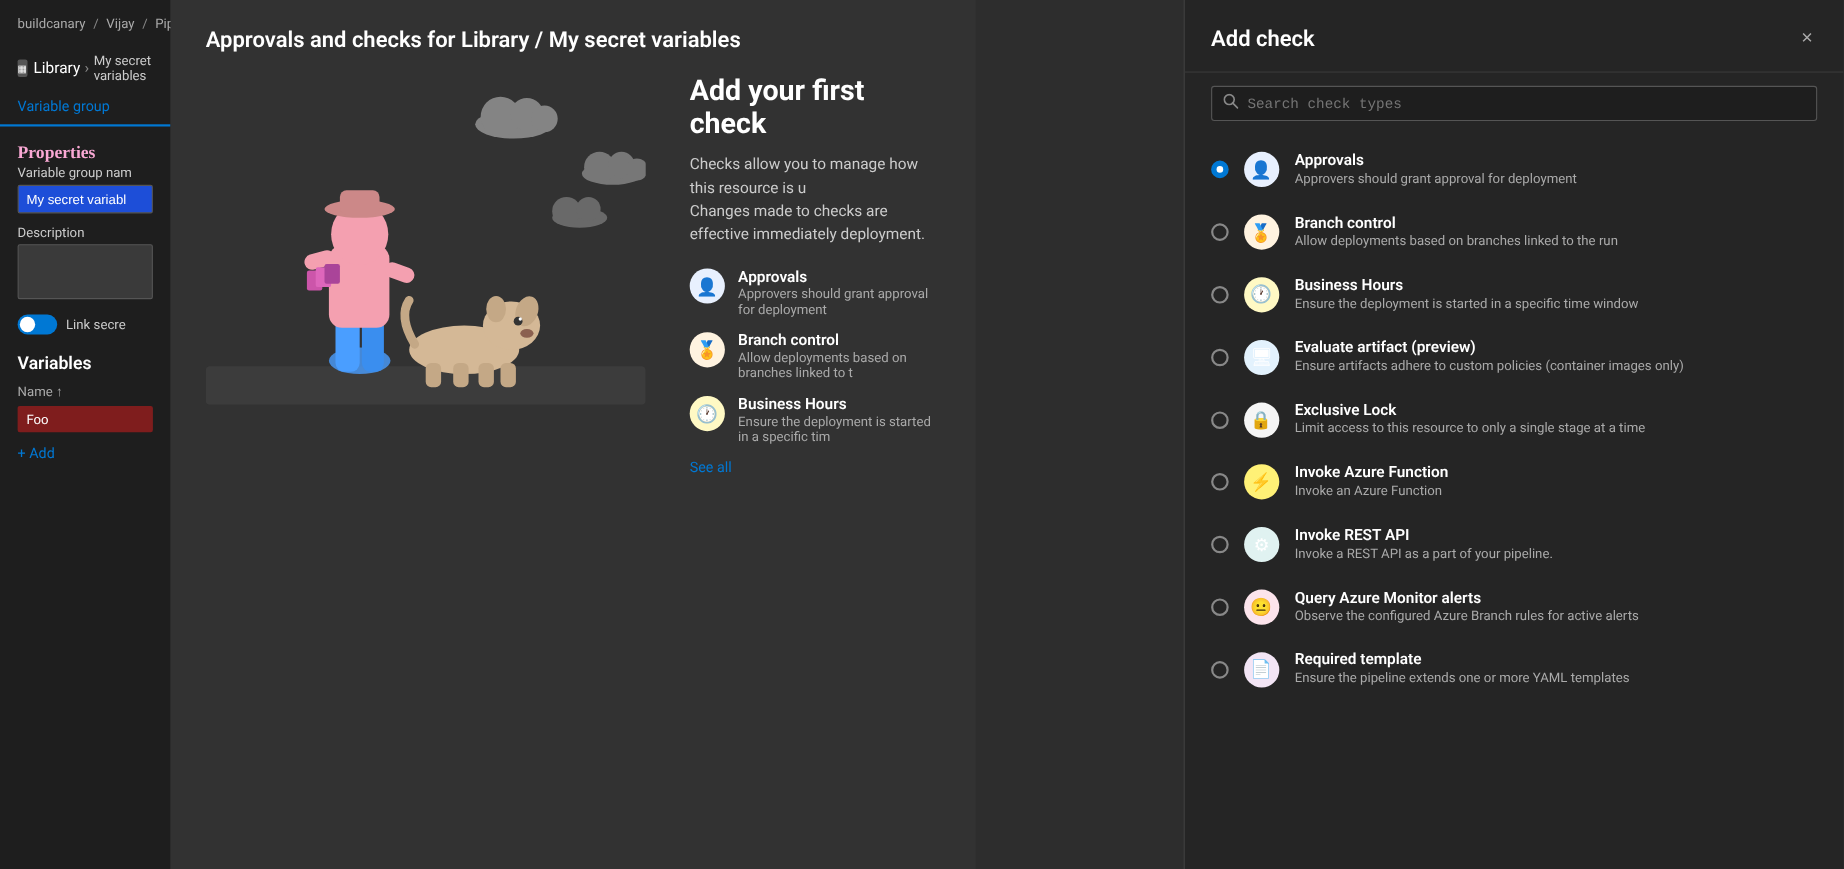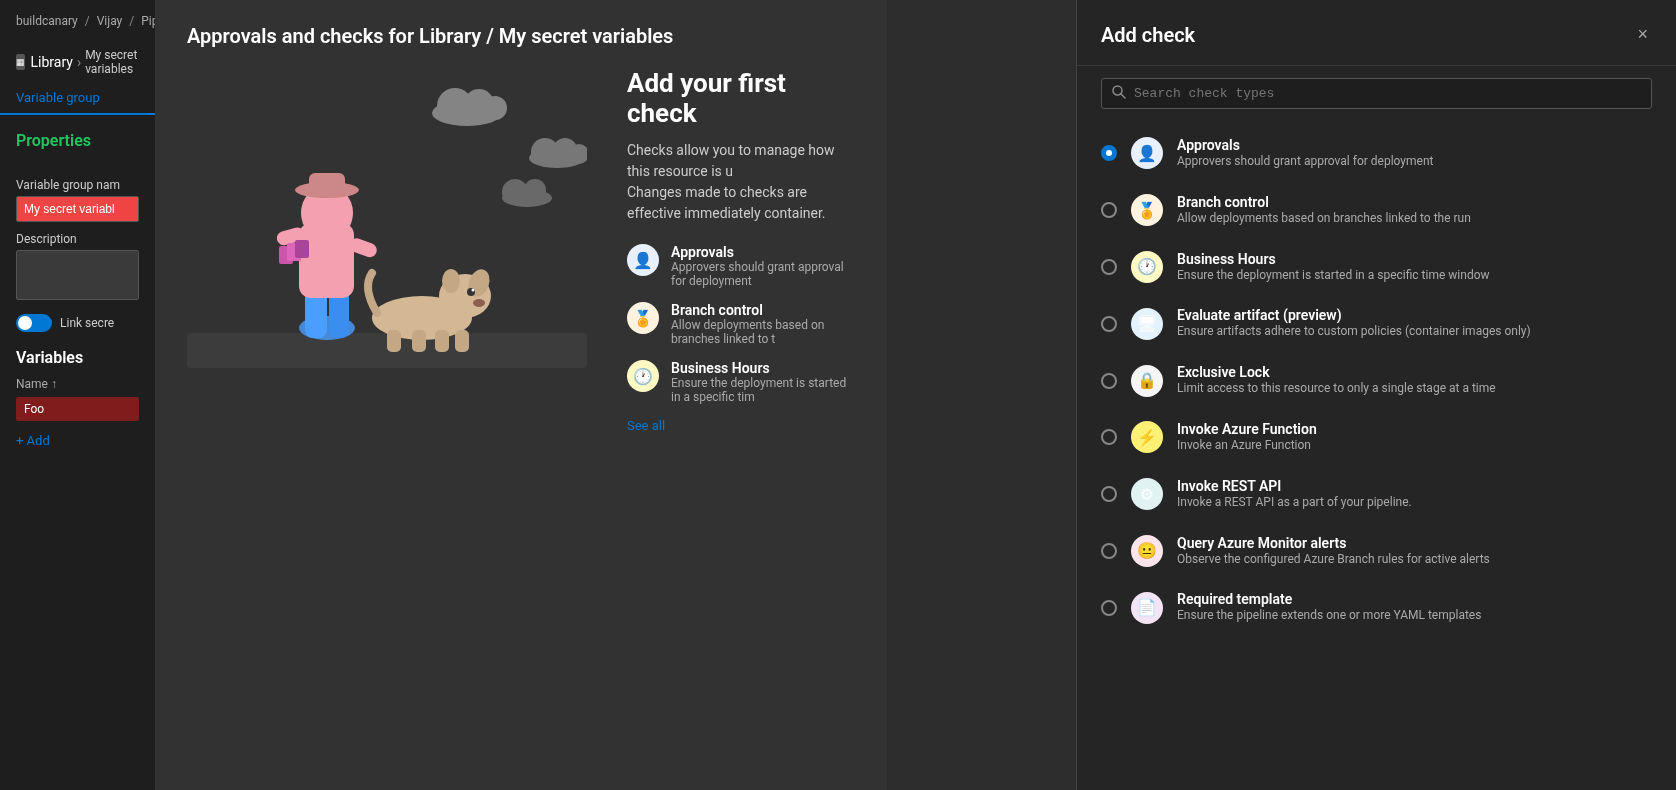--- a/index.html
+++ b/index.html
@@ -53,31 +53,32 @@
       color: #0078d4;
       border-bottom: 2px solid #0078d4;
       cursor: pointer;
     }
     .properties-section {
       padding: 16px 16px 0;
     }
     .properties-title {
       font-size: 16px;
       font-weight: 600;
-      color: #22c55e;
-      margin-bottom: 28px;
+      color: #f9a8d4;
+      margin-bottom: 1px;
+      font-family: Liberation Serif, serif;
     }
     .field-label {
       font-size: 12px;
       color: #ccc;
       margin-bottom: 4px;
     }
     .field-input {
       width: 100%;
-      background: #ef4444;
+      background: #1d4ed8;
       border: 1px solid #555;
       color: #fff;
       font-size: 12px;
       padding: 5px 7px;
       border-radius: 2px;
       margin-bottom: 10px;
     }
     .field-input-desc {
       width: 100%;
       height: 50px;
@@ -437,21 +438,21 @@
 
         <path d="M190 245 Q175 220 185 205" stroke="#c4a886" stroke-width="8" fill="none" stroke-linecap="round"></path>
       </svg>
     </div>
 
     <div class="checks-list">
       <div class="add-first-check">Add your first check</div>
       <div class="checks-description">
         <span>Checks allow you to manage how this resource is u</span><br>
         <span>Changes made to checks are effective immediately</span>
-        <span>container.</span>
+        <span>deployment.</span>
       </div>
 
       <div id="main-checks-list">
           <div class="check-item">
     <div class="check-icon" style="background:#e8f0fe">👤</div>
     <div class="check-info">
       <div class="check-name">Approvals</div>
       <div class="check-desc">Approvers should grant approval for deployment</div>
     </div>
   </div>

